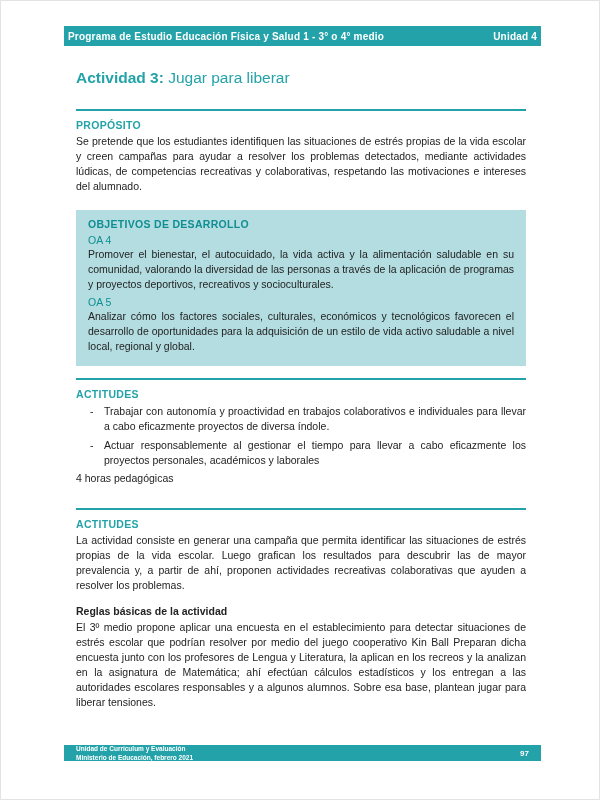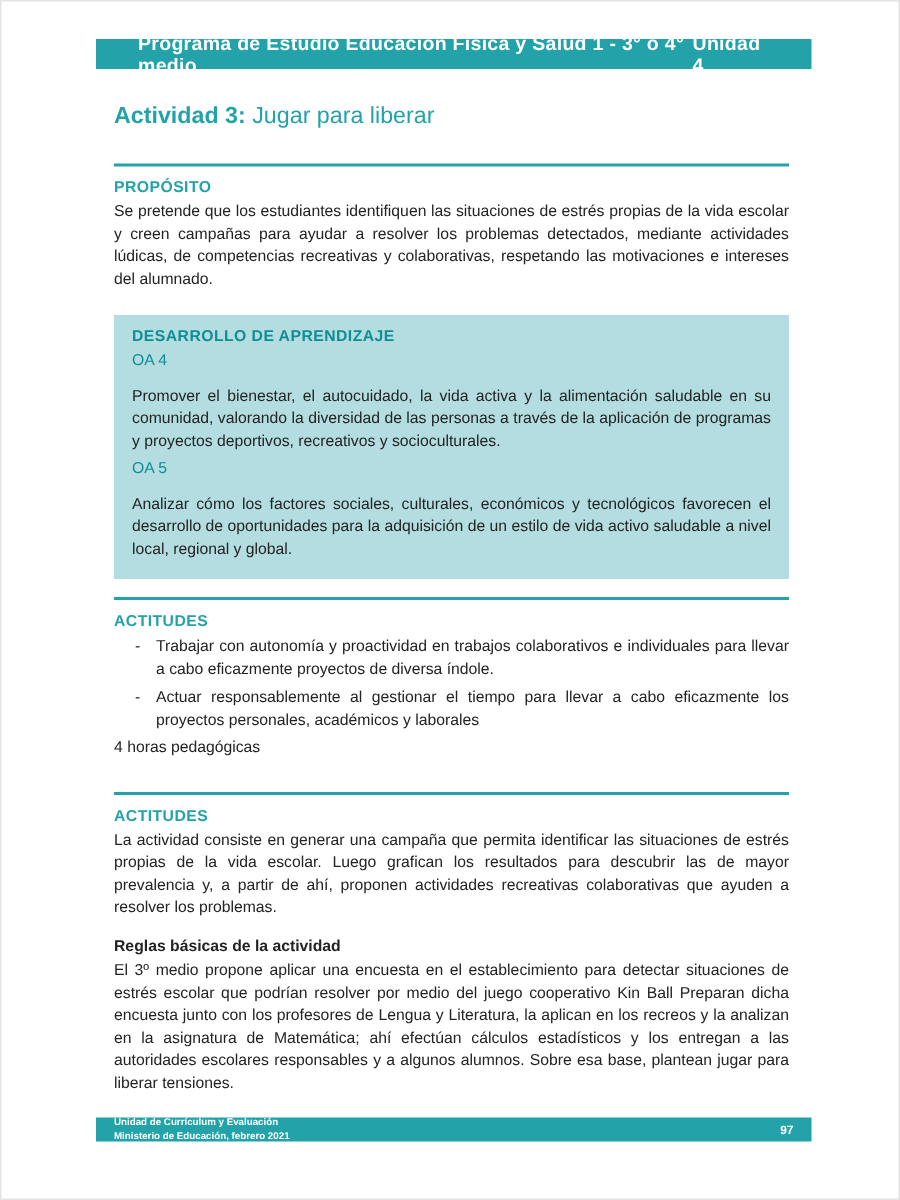--- a/index.html
+++ b/index.html
@@ -14,21 +14,21 @@
     font-family:"Liberation Sans",sans-serif;
     background:#ffffff;color:var(--ink);
     position:relative;overflow:hidden;
   }
   .page{position:absolute;inset:0;background:#fff;border:1px solid #e3e3e3;}
 
   .topbar{
     position:absolute;left:63px;top:25px;width:477px;height:20px;
     background:var(--teal);color:#fff;
     display:flex;justify-content:space-between;align-items:center;
-    padding:0 28px;font-size:13px;font-weight:700;letter-spacing:.2px;
+    padding:0 4px;font-size:10px;font-weight:700;letter-spacing:.2px;
   }
 
   .content{position:absolute;left:75px;top:62px;width:450px;}
 
   .title{font-size:15.5px;font-weight:400;color:var(--teal);margin-top:6px;}
   .title .title-bold{font-weight:700;}
 
   .rule{height:2px;background:var(--teal);margin-top:22px;}
 
   .section-heading{
@@ -38,21 +38,21 @@
   .body{font-size:10.5px;line-height:15px;text-align:justify;margin-top:3px;}
 
   .oa-box{
     background:var(--teal-light);
     margin-top:16px;padding:8px 12px 12px 12px;
   }
   .oa-heading{
     color:var(--teal-dark);font-size:10.5px;font-weight:700;letter-spacing:.3px;
   }
   .oa-code{color:var(--teal-dark);font-size:10.5px;font-weight:400;margin-top:4px;}
-  .oa-body{margin-top:11px;}
+  .oa-body{margin-top:1px;}
 
   .rule.before-actitudes{margin-top:12px;}
   .bullet{display:flex;margin-top:4px;padding-left:14px;}
   .dash{width:14px;flex:0 0 14px;font-size:10.5px;line-height:15px;}
   .bullet-text{margin-top:0;flex:1;}
 
   .duracion-heading{
     border-left:3px solid var(--teal);padding-left:7px;
     margin-top:18px;margin-bottom:2px;
   }
@@ -80,21 +80,21 @@
 
   <main class="content">
 
     <h1 class="title"><span class="title-bold">Actividad 3:</span><span> Jugar para liberar</span></h1>
 
     <div class="rule"></div>
     <h2 class="section-heading">PROPÓSITO</h2>
     <p class="body">Se pretende que los estudiantes identifiquen las situaciones de estrés propias de la vida escolar y creen campañas para ayudar a resolver los problemas detectados, mediante actividades lúdicas, de competencias recreativas y colaborativas, respetando las motivaciones e intereses del alumnado.</p>
 
     <section class="oa-box">
-      <h2 class="oa-heading">DESARROLLO DE APRENDIZAJE</h2>
+      <h2 class="oa-heading">OBJETIVOS DE DESARROLLO</h2>
       <h3 class="oa-code">OA 4</h3>
       <p class="body oa-body">Promover el bienestar, el autocuidado, la vida activa y la alimentación saludable en su comunidad, valorando la diversidad de las personas a través de la aplicación de programas y proyectos deportivos, recreativos y socioculturales.</p>
       <h3 class="oa-code">OA 5</h3>
       <p class="body oa-body">Analizar cómo los factores sociales, culturales, económicos y tecnológicos favorecen el desarrollo de oportunidades para la adquisición de un estilo de vida activo saludable a nivel local, regional y global.</p>
     </section>
 
     <div class="rule before-actitudes"></div>
     <h2 class="section-heading">ACTITUDES</h2>
     <div class="bullet">
       <span class="dash">-</span>

